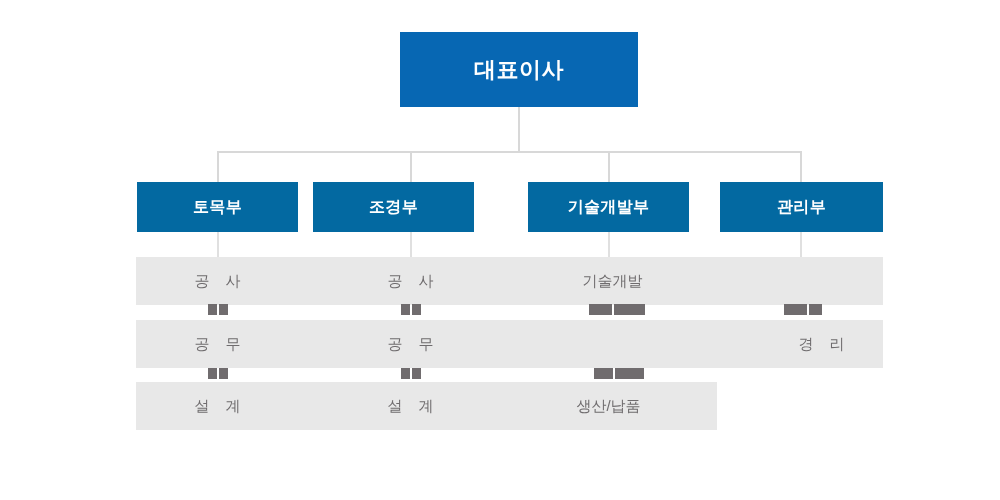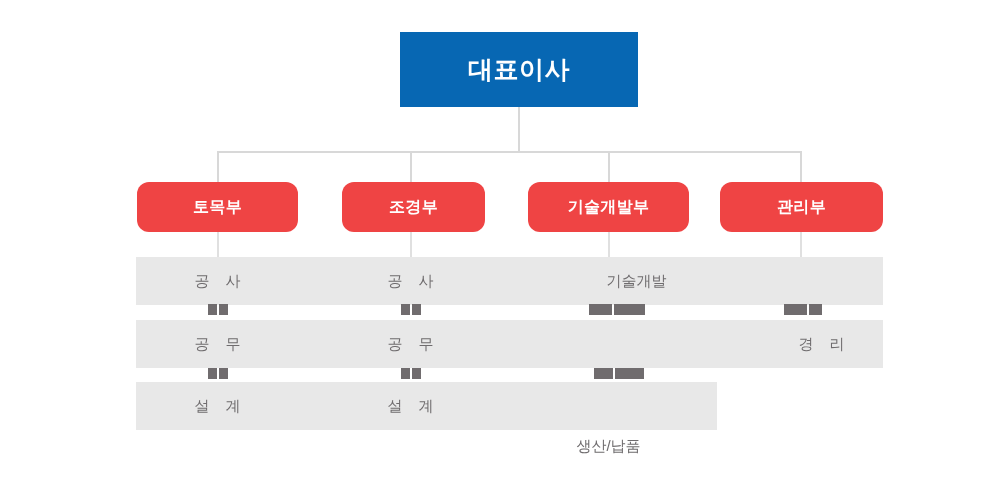--- a/index.html
+++ b/index.html
@@ -11,41 +11,41 @@
   }
   #chart{position:relative;width:1000px;height:500px;}
 
   
   .ceo-box{
     position:absolute;left:400px;top:32px;width:238px;height:75px;
     background:#0767b3;
     display:flex;align-items:center;justify-content:center;
   }
   .ceo-label{
-    color:#ffffff;font-size:25px;font-weight:bold;letter-spacing:0.5px;
+    color:#ffffff;font-size:22px;font-weight:bold;letter-spacing:0.5px;
   }
 
   
   .trunk-vert{
     position:absolute;left:518px;top:107px;width:2px;height:46px;
     background:#d8d8d8;
   }
   .trunk-horiz{
     position:absolute;left:218px;top:151px;width:584px;height:2px;
     background:#d8d8d8;
   }
   .drop{
     position:absolute;top:151px;width:2px;height:32px;background:#d8d8d8;
   }
 
   
   .dept-box{
     position:absolute;top:182px;height:50px;
-    background:#ef4444;
-    display:flex;align-items:center;justify-content:center;border-radius:12px;
+    background:#0369a1;
+    display:flex;align-items:center;justify-content:center;
   }
   .dept-label{
     color:#ffffff;font-size:16px;font-weight:bold;letter-spacing:0.3px;
   }
 
   
   .stem{
     position:absolute;top:232px;width:2px;height:25px;background:#e0e0e0;
   }
 
@@ -83,42 +83,42 @@
   <div class="trunk-horiz"></div>
 
   <div class="drop" style="left:217px;"></div>
   <div class="drop" style="left:410px;"></div>
   <div class="drop" style="left:608px;"></div>
   <div class="drop" style="left:800px;"></div>
 
   <div class="dept-box" style="left:137px;width:161px;">
     <span class="dept-label">토목부</span>
   </div>
-  <div class="dept-box" style="left:342px;width:143px;align-items:center;">
+  <div class="dept-box" style="left:313px;width:161px;align-items:center;">
     <span class="dept-label">조경부</span>
   </div>
   <div class="dept-box" style="left:720px;width:163px;">
     <span class="dept-label">관리부</span>
   </div>
   <div class="dept-box" style="left:528px;width:161px;">
     <span class="dept-label">기술개발부</span>
   </div>
 
   <div class="stem" style="left:217px;"></div>
   <div class="stem" style="left:410px;"></div>
   <div class="stem" style="left:608px;"></div>
   <div class="stem" style="left:800px;"></div>
 
   <div class="row-band row-1"></div>
   <div class="row-band row-2"></div>
   <div class="row-band row-3"></div>
 
   <div class="cell spaced" style="left:137px;top:257px;width:161px;">공 사</div>
   <div class="cell spaced" style="left:330px;top:257px;width:161px;">공 사</div>
-  <div class="cell" style="left:556px;top:257px;width:161px;">기술개발</div>
+  <div class="cell" style="left:532px;top:257px;width:161px;">기술개발</div>
 
   <div class="conn" style="left:208px;top:304px;width:9px;"></div>
   <div class="conn" style="left:219px;top:304px;width:9px;"></div>
 
   <div class="conn" style="left:401px;top:304px;width:9px;"></div>
   <div class="conn" style="left:412px;top:304px;width:9px;"></div>
 
   <div class="conn" style="left:589px;top:304px;width:23px;"></div>
   <div class="conn" style="left:614px;top:304px;width:31px;"></div>
 
@@ -133,15 +133,15 @@
   <div class="conn" style="left:219px;top:368px;width:9px;"></div>
 
   <div class="conn" style="left:401px;top:368px;width:9px;"></div>
   <div class="conn" style="left:412px;top:368px;width:9px;"></div>
 
   <div class="conn" style="left:594px;top:368px;width:19px;"></div>
   <div class="conn" style="left:615px;top:368px;width:29px;"></div>
 
   <div class="cell spaced" style="left:137px;top:382px;width:161px;">설 계</div>
   <div class="cell spaced" style="left:330px;top:382px;width:161px;">설 계</div>
-  <div class="cell" style="left:528px;top:382px;width:161px;margin-top:40px;">생산/납품</div>
+  <div class="cell" style="left:528px;top:382px;width:161px;">생산/납품</div>
 
 </div>
 
 </body></html>

